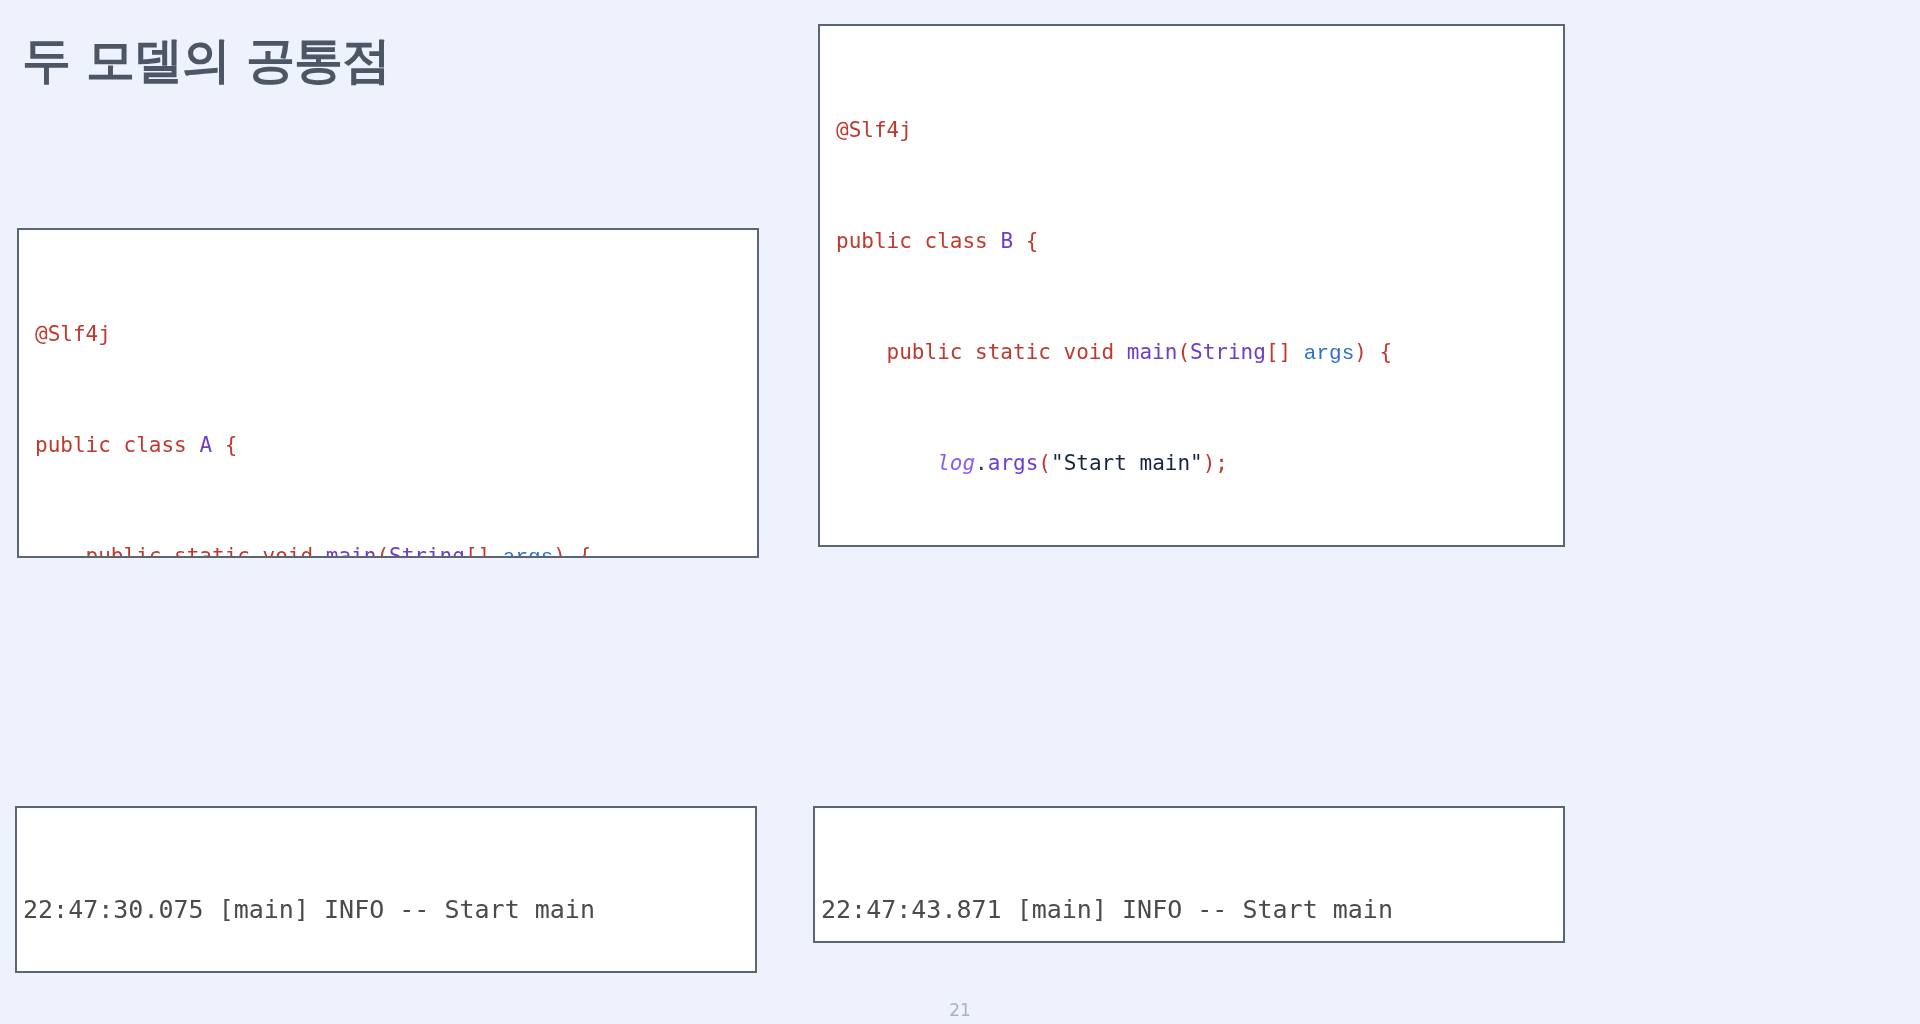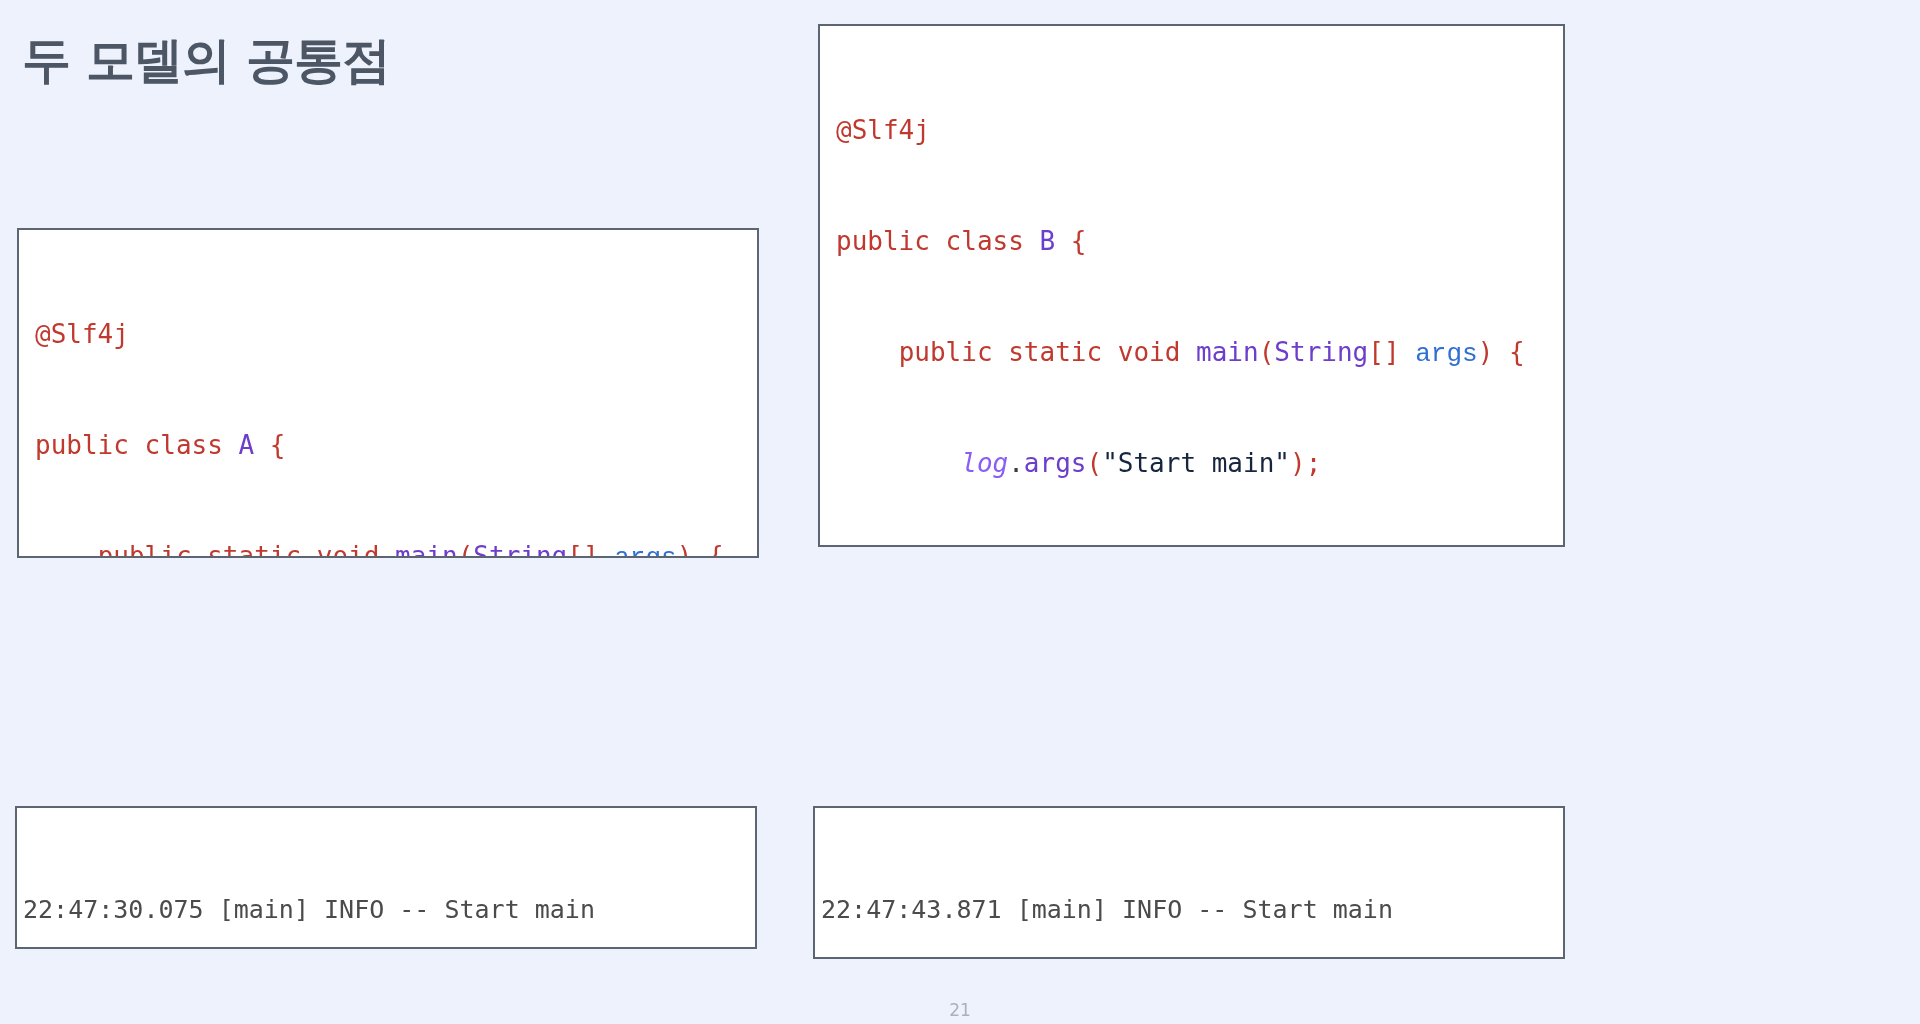--- a/index.html
+++ b/index.html
@@ -36,21 +36,21 @@
     box-sizing: border-box;
   }
 
   
   .code-box {
     padding: 12px 14px 12px 16px;
     overflow: hidden;
   }
   .code {
     font-family: "DejaVu Sans Mono", monospace;
-    font-size: 26px;
+    font-size: 21px;
     line-height: 37px;
     white-space: pre;
     tab-size: 4;
   }
   .code .ln { display: block; height: 37px; }
 
   
   .kw   { color: #c0392f; margin-top: 43px; }           
   .ann  { color: #c0392f; }           
   .typ  { color: #6d3ecb; } 
@@ -71,22 +71,22 @@
     font-size: 25px;
     line-height: 39px;
     color: #4b4b4b;
     white-space: pre;
   }
   .log .ln { display: block; }
 
   
   #code-left  { left: 17px;  top: 228px; width: 742px;  height: 330px; }
   #code-right { left: 818px; top: 24px;  width: 747px;  height: 523px; }
-  #log-left   { left: 15px;  top: 806px; width: 742px;  height: 143px; }
-  #log-right  { left: 813px; top: 806px; width: 752px;  height: 153px; }
+  #log-left   { left: 15px;  top: 806px; width: 742px;  height: 167px; }
+  #log-right  { left: 813px; top: 806px; width: 752px;  height: 137px; }
 
   
   .page-number {
     position: absolute;
     left: 0;
     right: 0;
     bottom: 4px;
     text-align: center;
     font-family: "DejaVu Sans", sans-serif;
     font-size: 17px;

